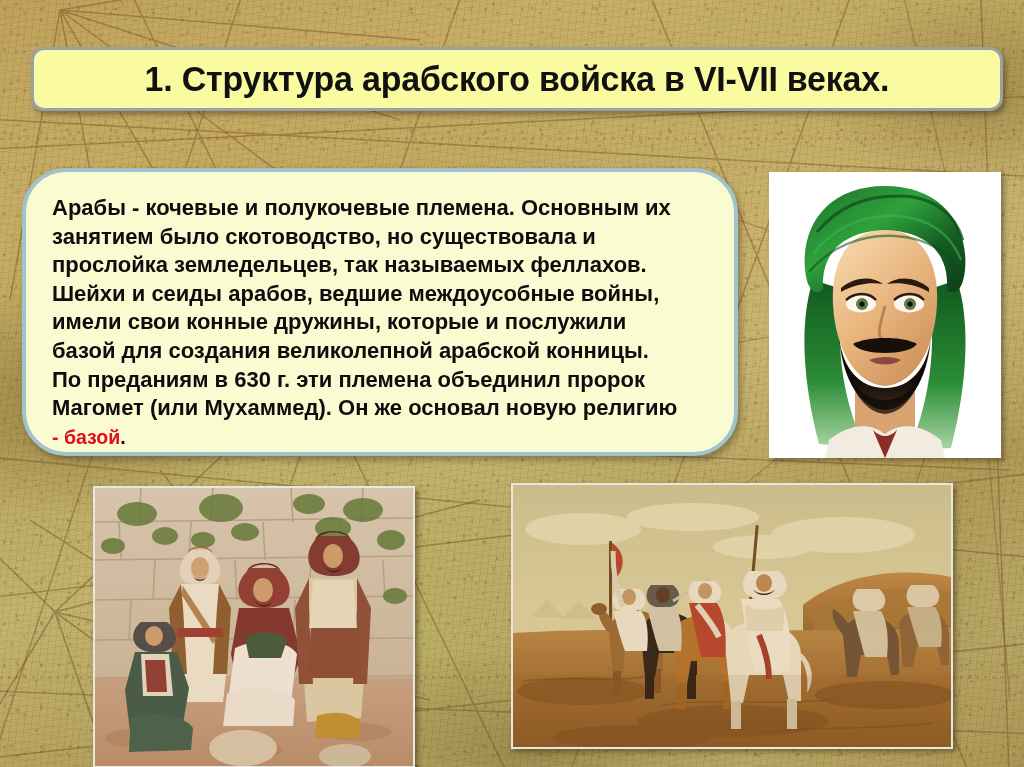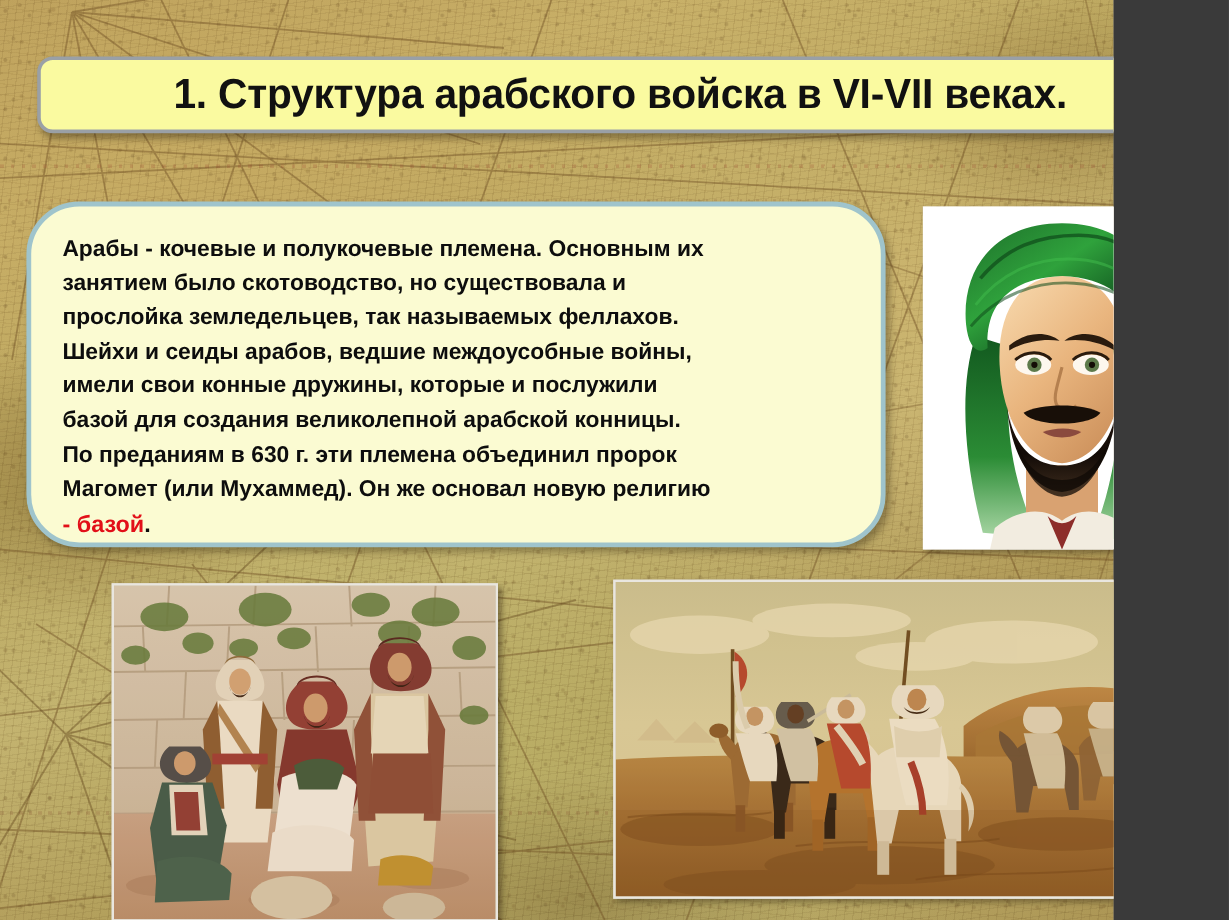--- a/index.html
+++ b/index.html
@@ -2,21 +2,21 @@
 <html><head>
 <meta charset="utf-8">
 <style>
   html, body {
     margin: 0;
     padding: 0;
     background: #3a3a3a;
   }
   #slide {
     position: relative;
-    width: 928px;
+    width: 1024px;
     height: 767px;
     overflow: hidden;
     font-family: "Liberation Sans", sans-serif;
     background-color: #737373;
   }
 
   
   .bg-layer {
     position: absolute;
     inset: 0;
@@ -110,21 +110,21 @@
     width: 716px;
     height: 288px;
     box-sizing: border-box;
     background: #FBFBD2;
     border: 4px solid #9fc4cc;
     border-radius: 44px;
     padding: 22px 26px 10px 26px;
     box-shadow: 3px 4px 6px rgba(40,28,10,0.35);
   }
   #body-text {
-    font-size: 19px;
+    font-size: 22px;
     font-weight: bold;
     color: #0d0d0d;
     line-height: 28.6px;
     white-space: pre-line;
   }
   #body-islam {
     font-size: 19.5px;
     font-weight: bold;
     line-height: 28.6px;
     color: #E20F18;

